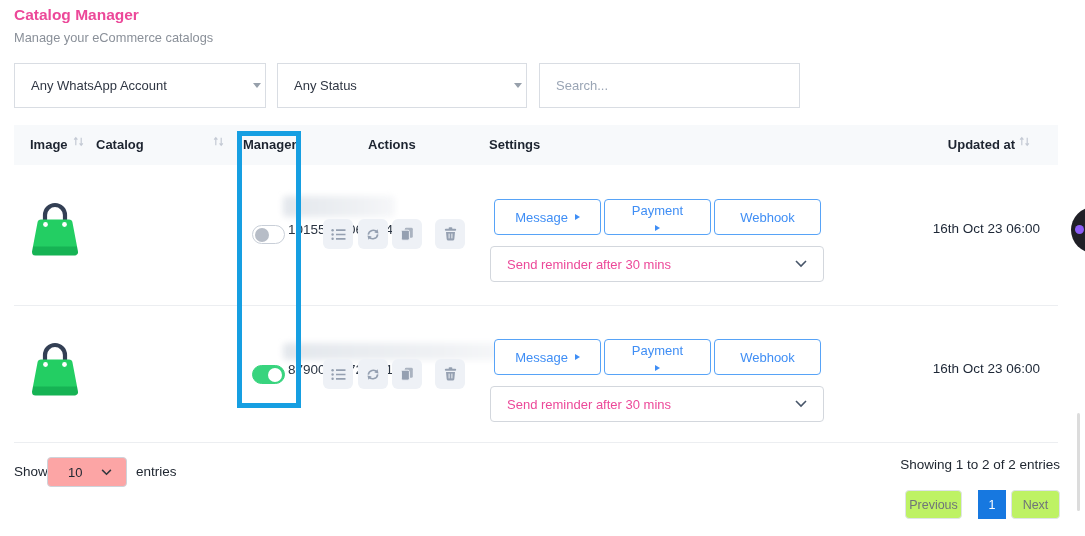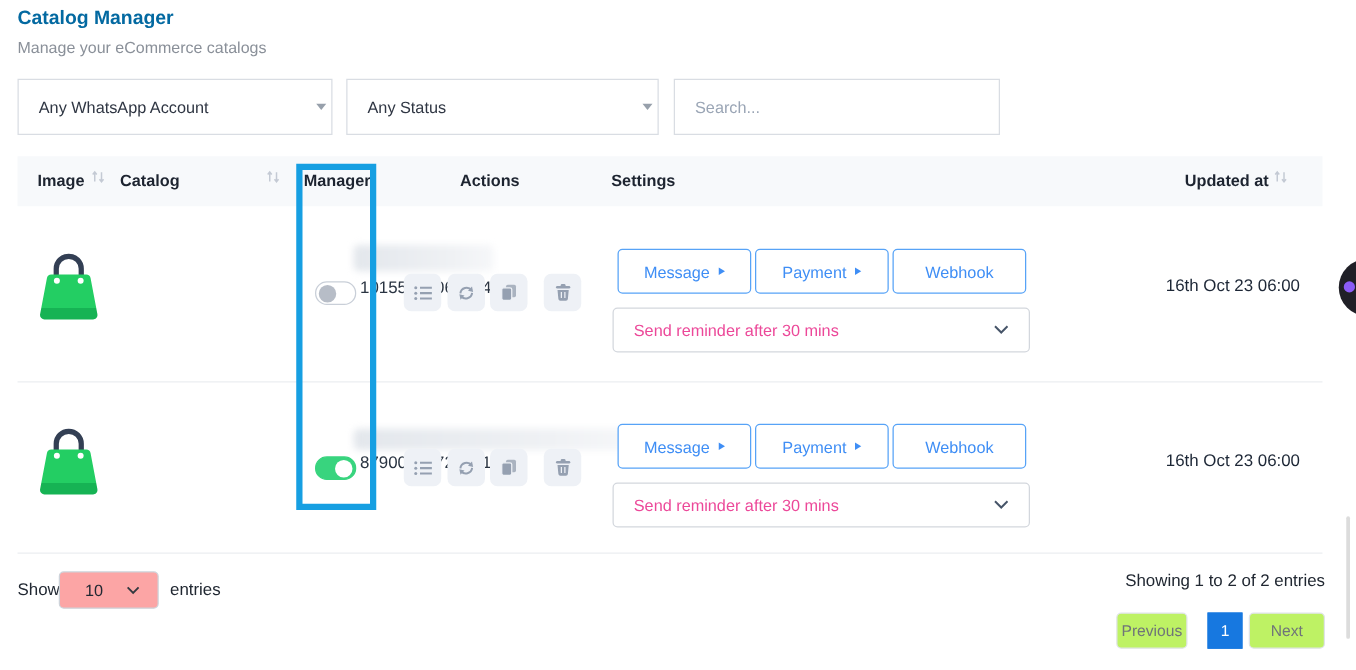--- a/index.html
+++ b/index.html
@@ -1,20 +1,20 @@
 <!DOCTYPE html>
 <html><head>
 <meta charset="utf-8">
 <style>
   html,body{margin:0;padding:0;background:#fff;}
   .screen{position:relative;width:1085px;height:536px;overflow:hidden;background:#fff;
           font-family:"Liberation Sans",sans-serif;color:#1f2430;}
   .abs{position:absolute;}
   
-  .page-title{left:14px;top:6px;font-size:15.5px;font-weight:700;color:#0369a1;}
+  .page-title{left:14px;top:6px;font-size:15.5px;font-weight:700;color:#ec4899;}
   .page-subtitle{left:14px;top:30px;font-size:12.8px;color:#8a9099;}
   
   .fselect{top:63px;height:45px;border:1px solid #d9dde3;background:#fff;box-sizing:border-box;
            display:flex;align-items:center;padding:0 4px 0 16px;font-size:13px;color:#2f3643;cursor:pointer;}
   .f1{left:14px;width:252px;}
   .f2{left:277px;width:250px;}
   .fcaret{margin-left:auto;width:0;height:0;border-left:4.5px solid transparent;
           border-right:4.5px solid transparent;border-top:5px solid #97a0ab;}
   .searchbox{left:539px;top:63px;width:261px;height:45px;border:1px solid #d9dde3;box-sizing:border-box;
              padding:0 14px 0 16px;font-size:13px;color:#2f3643;outline:none;
@@ -42,21 +42,21 @@
   .toggle .knob{position:absolute;left:2px;top:1.5px;width:14px;height:14px;border-radius:50%;background:#b7bdc7;}
   .toggle.on{background:#38d47e;border-color:#38d47e;}
   .toggle.on .knob{left:auto;right:2px;background:#fff;}
   .abtn{position:absolute;top:54px;width:30px;height:30px;border:none;border-radius:6px;
         background:#eef1f6;display:flex;align-items:center;justify-content:center;cursor:pointer;padding:0;}
   .a1{left:323px;} .a2{left:358px;} .a3{left:392px;} .a4{left:435px;}
   .sbtn{position:absolute;top:34px;width:107px;height:36px;box-sizing:border-box;background:#fff;
         border:1px solid #57a3f7;border-radius:4px;color:#3f8ef5;font-size:13px;
         font-family:"Liberation Sans",sans-serif;display:flex;align-items:center;justify-content:center;
         gap:7px;cursor:pointer;}
-  .sb1{left:494px;} .sb2{left:604px;} .sb3{left:714px;}
+  .sb1{left:494px;} .sb2{left:604px;flex-direction:column;} .sb3{left:714px;}
   .subcaret{width:0;height:0;border-left:5px solid #3f8ef5;border-top:3.5px solid transparent;
             border-bottom:3.5px solid transparent;}
   .reminder{position:absolute;left:490px;top:81px;width:334px;height:36px;box-sizing:border-box;
             border:1px solid #d3d7dd;border-radius:4px;background:#fff;display:flex;align-items:center;
             padding:0 16px;font-size:13px;color:#ec4899;cursor:pointer;}
   .reminder svg{margin-left:auto;}
   .date{position:absolute;right:45px;top:56px;font-size:13.5px;font-weight:500;color:#1d2736;}
   .sep{left:14px;width:1044px;height:1px;background:#eceef1;}
   .sep1{top:305px;} .sep2{top:442px;}
   
@@ -67,21 +67,21 @@
              box-sizing:border-box;background:#fca5a5;display:flex;align-items:center;
              padding:0 14px 0 20px;font-size:13px;color:#212832;cursor:pointer;}
   .page-size svg{margin-left:auto;}
   .summary{right:25px;top:457px;}
   .pagination{right:25px;top:490px;display:flex;align-items:center;}
   .pbtn{height:29px;box-sizing:border-box;border:1px solid #dfe3e8;background:#bef264;color:#6f7479;
         font-size:12.5px;font-family:"Liberation Sans",sans-serif;display:flex;align-items:center;
         justify-content:center;cursor:pointer;}
   .pprev{width:57px;border-radius:4px;margin-right:16px;}
   .pcur{width:28px;background:#1778e0;border-color:#1778e0;color:#fff;margin-right:5px;}
-  .pnext{width:61px;border-radius:4px;}
+  .pnext{width:49px;border-radius:4px;}
   
   .fab{left:1071px;top:207px;width:46px;height:46px;border-radius:50%;background:#202027;z-index:8;}
   .fab-dot{left:1075px;top:225px;width:9px;height:9px;border-radius:50%;background:#8b5cf6;z-index:9;}
   .scroll-thumb{left:1077px;top:413px;width:3px;height:98px;background:#dcdcdc;border-radius:2px;}
 </style>
 </head>
 <body>
 
 <div class="screen">
 

